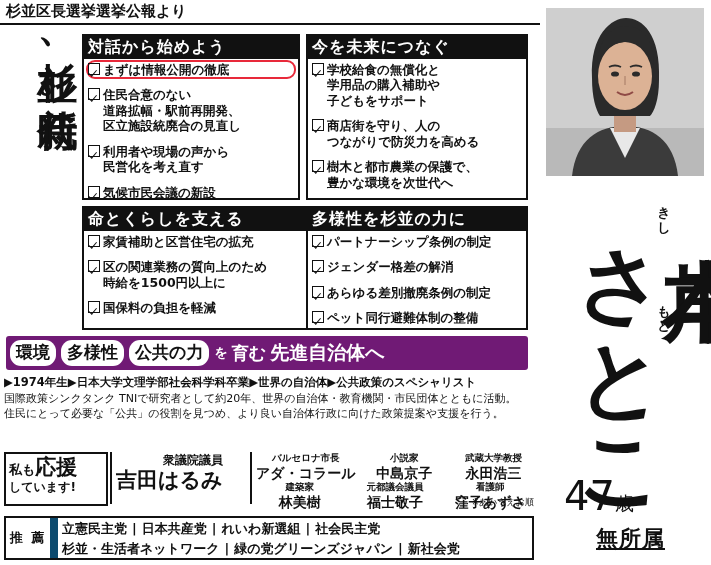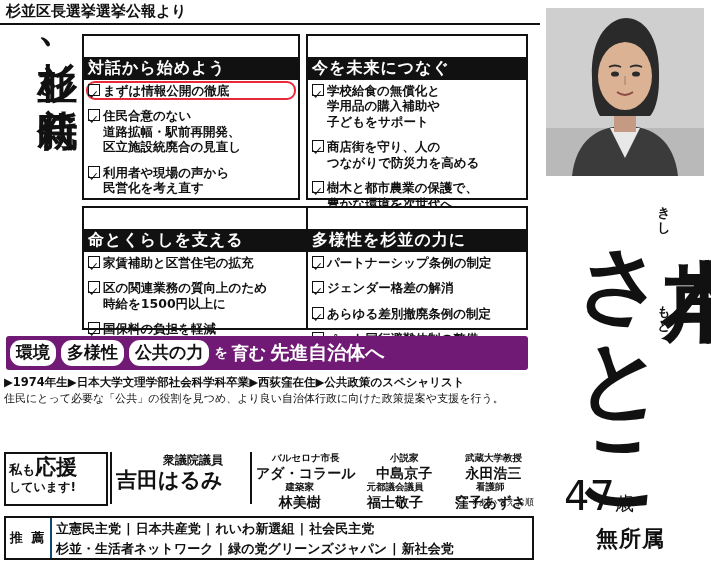--- a/index.html
+++ b/index.html
@@ -37,21 +37,20 @@
     background:#fff;
     box-sizing:border-box;
   }
   .box-hd{
     background:#111;color:#fff;
     font-size:16px;font-weight:bold;
     padding:2px 4px 3px 4px;
     line-height:1.1;
     letter-spacing:1px;
     white-space:nowrap;
-    margin-top:21px;
   }
   .box-body{
     padding:3px 4px 2px 4px;
   }
   .item{
     display:flex;
     align-items:flex-start;
     font-size:12.5px;
     font-weight:bold;
     line-height:1.24;
@@ -145,21 +144,21 @@
   }
 
   
   .endorse{
     position:absolute;left:4px;top:516px;width:530px;height:44px;
     border:2px solid #111;box-sizing:border-box;
     display:flex;
   }
   .endorse-label{
     flex:0 0 auto;width:44px;
-    border-right:2px solid #0c4a6e;
+    border-right:8px solid #0c4a6e;
     display:flex;align-items:center;justify-content:center;
     font-size:13px;font-weight:bold;letter-spacing:2px;
   }
   .endorse-body{flex:1 1 auto;padding:1px 4px;}
   .endorse-body .row{
     font-size:13px;font-weight:bold;line-height:1.5;
     display:flex;align-items:center;
   }
   .sep{margin:0 5px;color:#111;}
 
@@ -190,21 +189,21 @@
     writing-mode:vertical-rl;
     font-size:13px;font-weight:bold;line-height:1.1;
   }
   .age{
     position:absolute;left:564px;top:476px;
     font-size:40px;font-weight:normal;line-height:1;
   }
   .age .u{font-size:19px;}
   .party{
     position:absolute;left:596px;top:524px;
-    font-size:22px;font-weight:bold;letter-spacing:1px;
+    font-size:22px;font-weight:bold;letter-spacing:1px;text-decoration:underline;
   }
 </style>
 </head>
 <body>
 
 <div class="top-note">杉並区長選挙選挙公報より</div>
 <div class="top-rule"></div>
 
 <div class="vtitle">杉並、新時代。</div>
 
@@ -301,21 +300,22 @@
     <span class="pill">環境</span>
     <span class="pill">多様性</span>
     <span class="pill">公共の力</span>
     <span class="bw small">を</span>
     <span class="bw">育む</span>
     <span class="banner-last">先進自治体へ</span>
   </div>
 </div>
 
 <div class="profile">
-  <p class="l1">▶1974年生▶日本大学文理学部社会科学科卒業▶西荻窪在住▶公共政策のスペシャリスト</p>
+  <p class="l1">▶1974年生▶日本大学文理学部社会科学科卒業▶世界の自治体▶公共政策のスペシャリスト</p>
+  <p>国際政策シンクタンク TNIで研究者として約20年、世界の自治体・教育機関・市民団体とともに活動。</p>
   <p>住民にとって必要な「公共」の役割を見つめ、より良い自治体行政に向けた政策提案や支援を行う。</p>
 </div>
 
 <div class="support">
   <div class="sup-left">
     <div class="r1">
       <span>私</span><span>も</span><span class="big">応援</span>
     </div>
     <div class="r2">しています!</div>
   </div>

